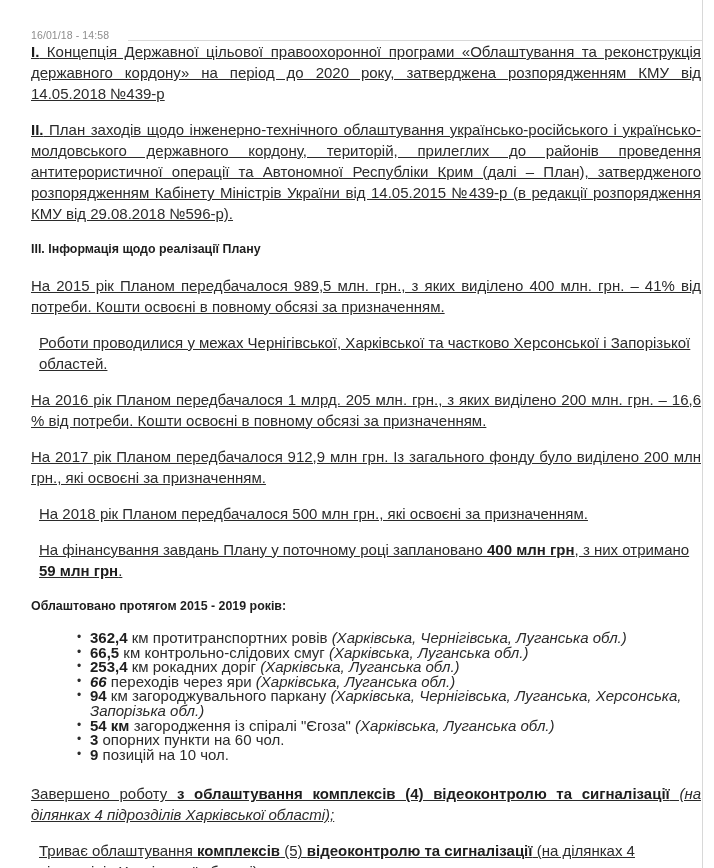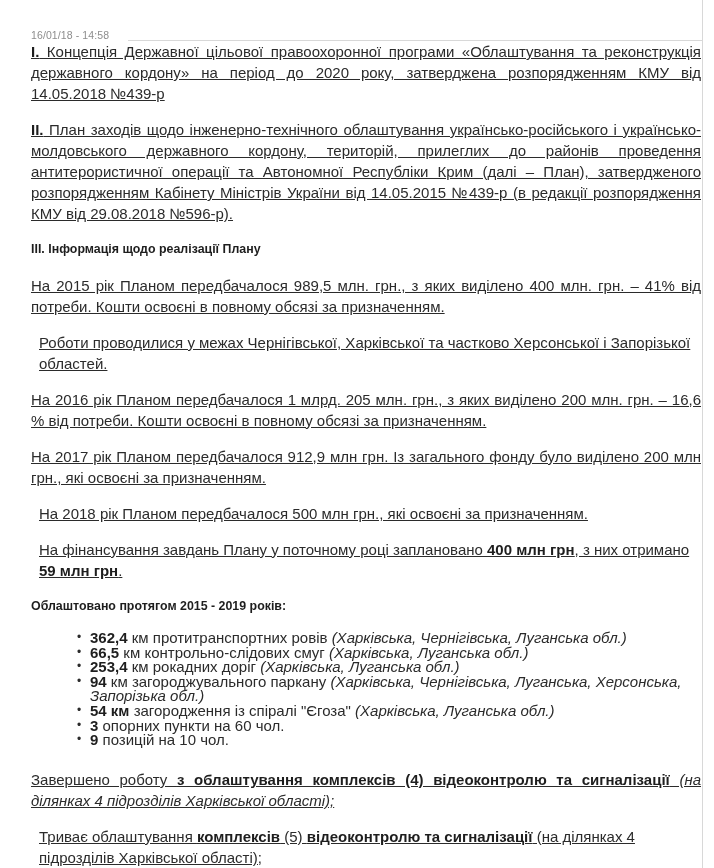--- a/index.html
+++ b/index.html
@@ -139,20 +139,21 @@
     <p class="para left">На 2018 рік Планом передбачалося 500 млн грн., які освоєні за призначенням.</p>
 
     <p class="para left"><span>На фінансування завдань Плану у поточному році заплановано </span><b>400 млн грн</b><span>, з них отримано </span><b>59 млн грн</b><span>.</span></p>
 
     <p class="heading">Облаштовано протягом 2015 - 2019 років:</p>
 
     <ul class="facts">
       <li><b>362,4</b><span> км протитранспортних ровів </span><i>(Харківська, Чернігівська, Луганська обл.)</i></li>
       <li><b>66,5</b><span> км контрольно-слідових смуг </span><i>(Харківська, Луганська обл.)</i></li>
       <li><b>253,4</b><span> км рокадних доріг </span><i>(Харківська, Луганська обл.)</i></li>
+      <li><span class="bi">66</span><span> переходів через яри </span><i>(Харківська, Луганська обл.)</i></li>
       <li><b>94</b><span> км загороджувального паркану </span><i>(Харківська, Чернігівська, Луганська, Херсонська, Запорізька обл.)</i></li>
       <li><b>54 км</b><span> загородження із спіралі "Єгоза" </span><i>(Харківська, Луганська обл.)</i></li>
       <li><b>3</b><span> опорних пункти на 60 чол.</span><i></i></li>
       <li><b>9</b><span> позицій на 10 чол.</span><i></i></li>
     </ul>
 
     <div class="spacer-6"></div>
 
     <p class="para"><span>Завершено роботу </span><b>з облаштування комплексів (4) відеоконтролю та сигналізації</b><i> (на ділянках 4 підрозділів Харківської області);</i></p>
 

